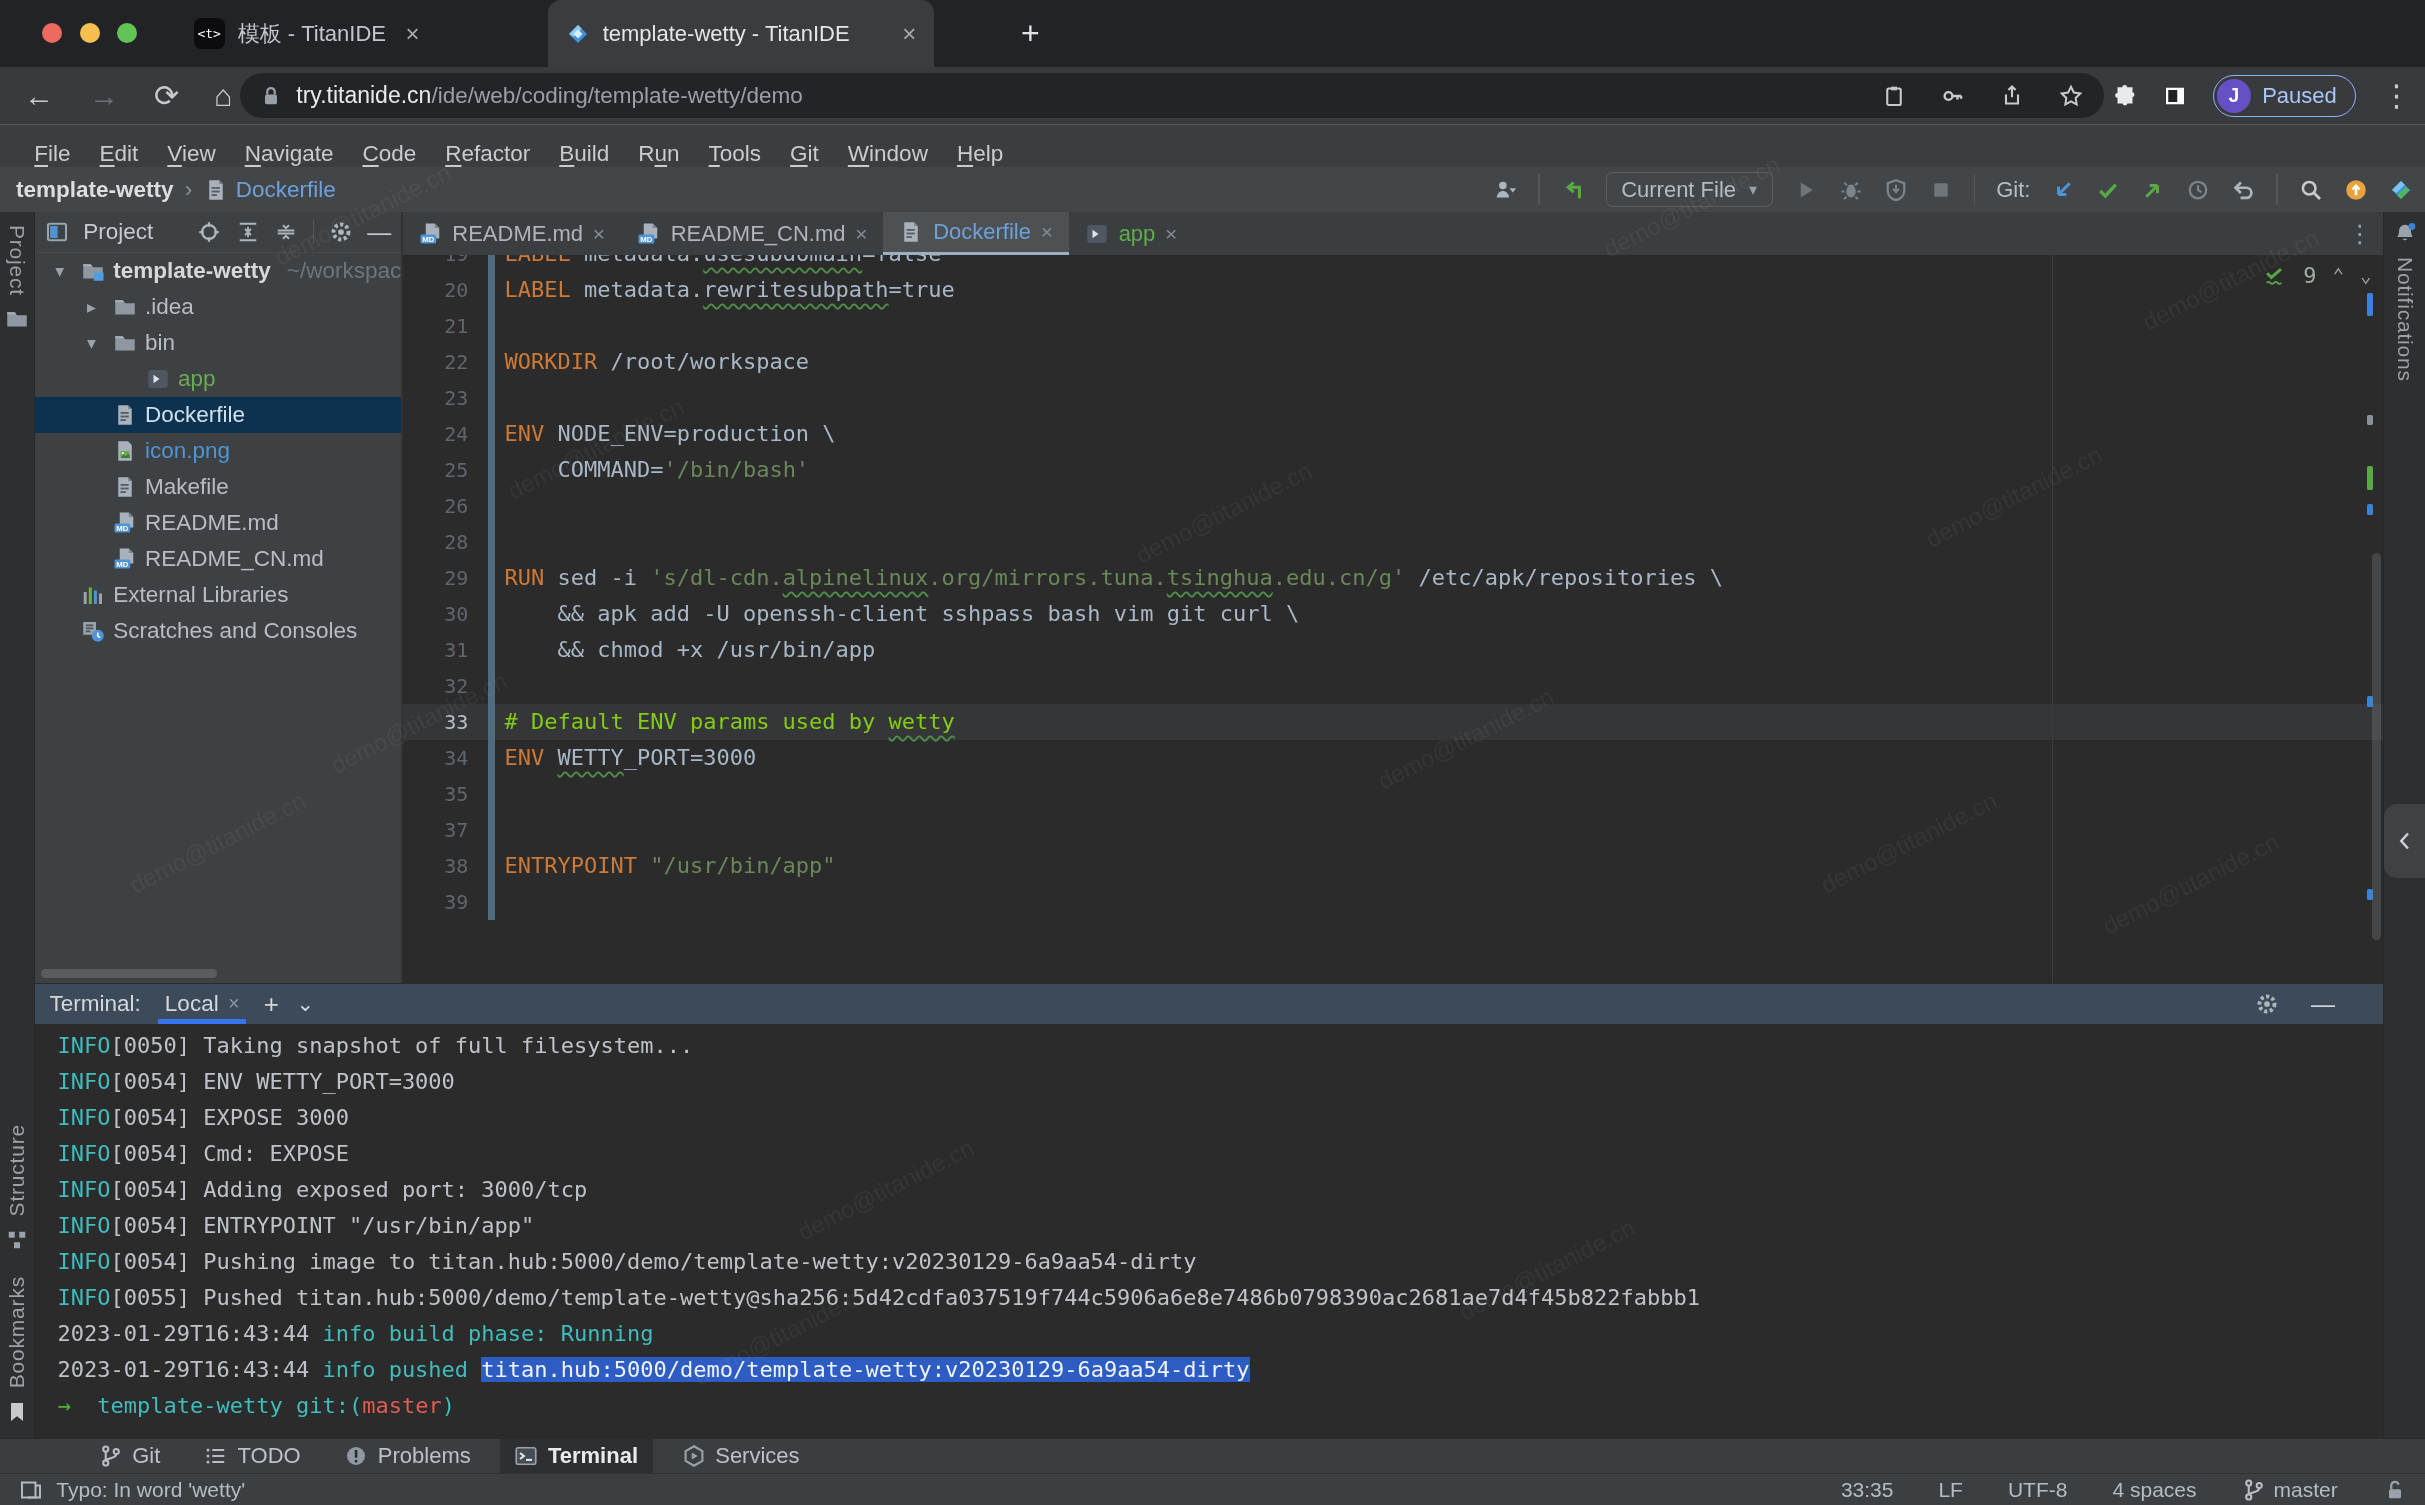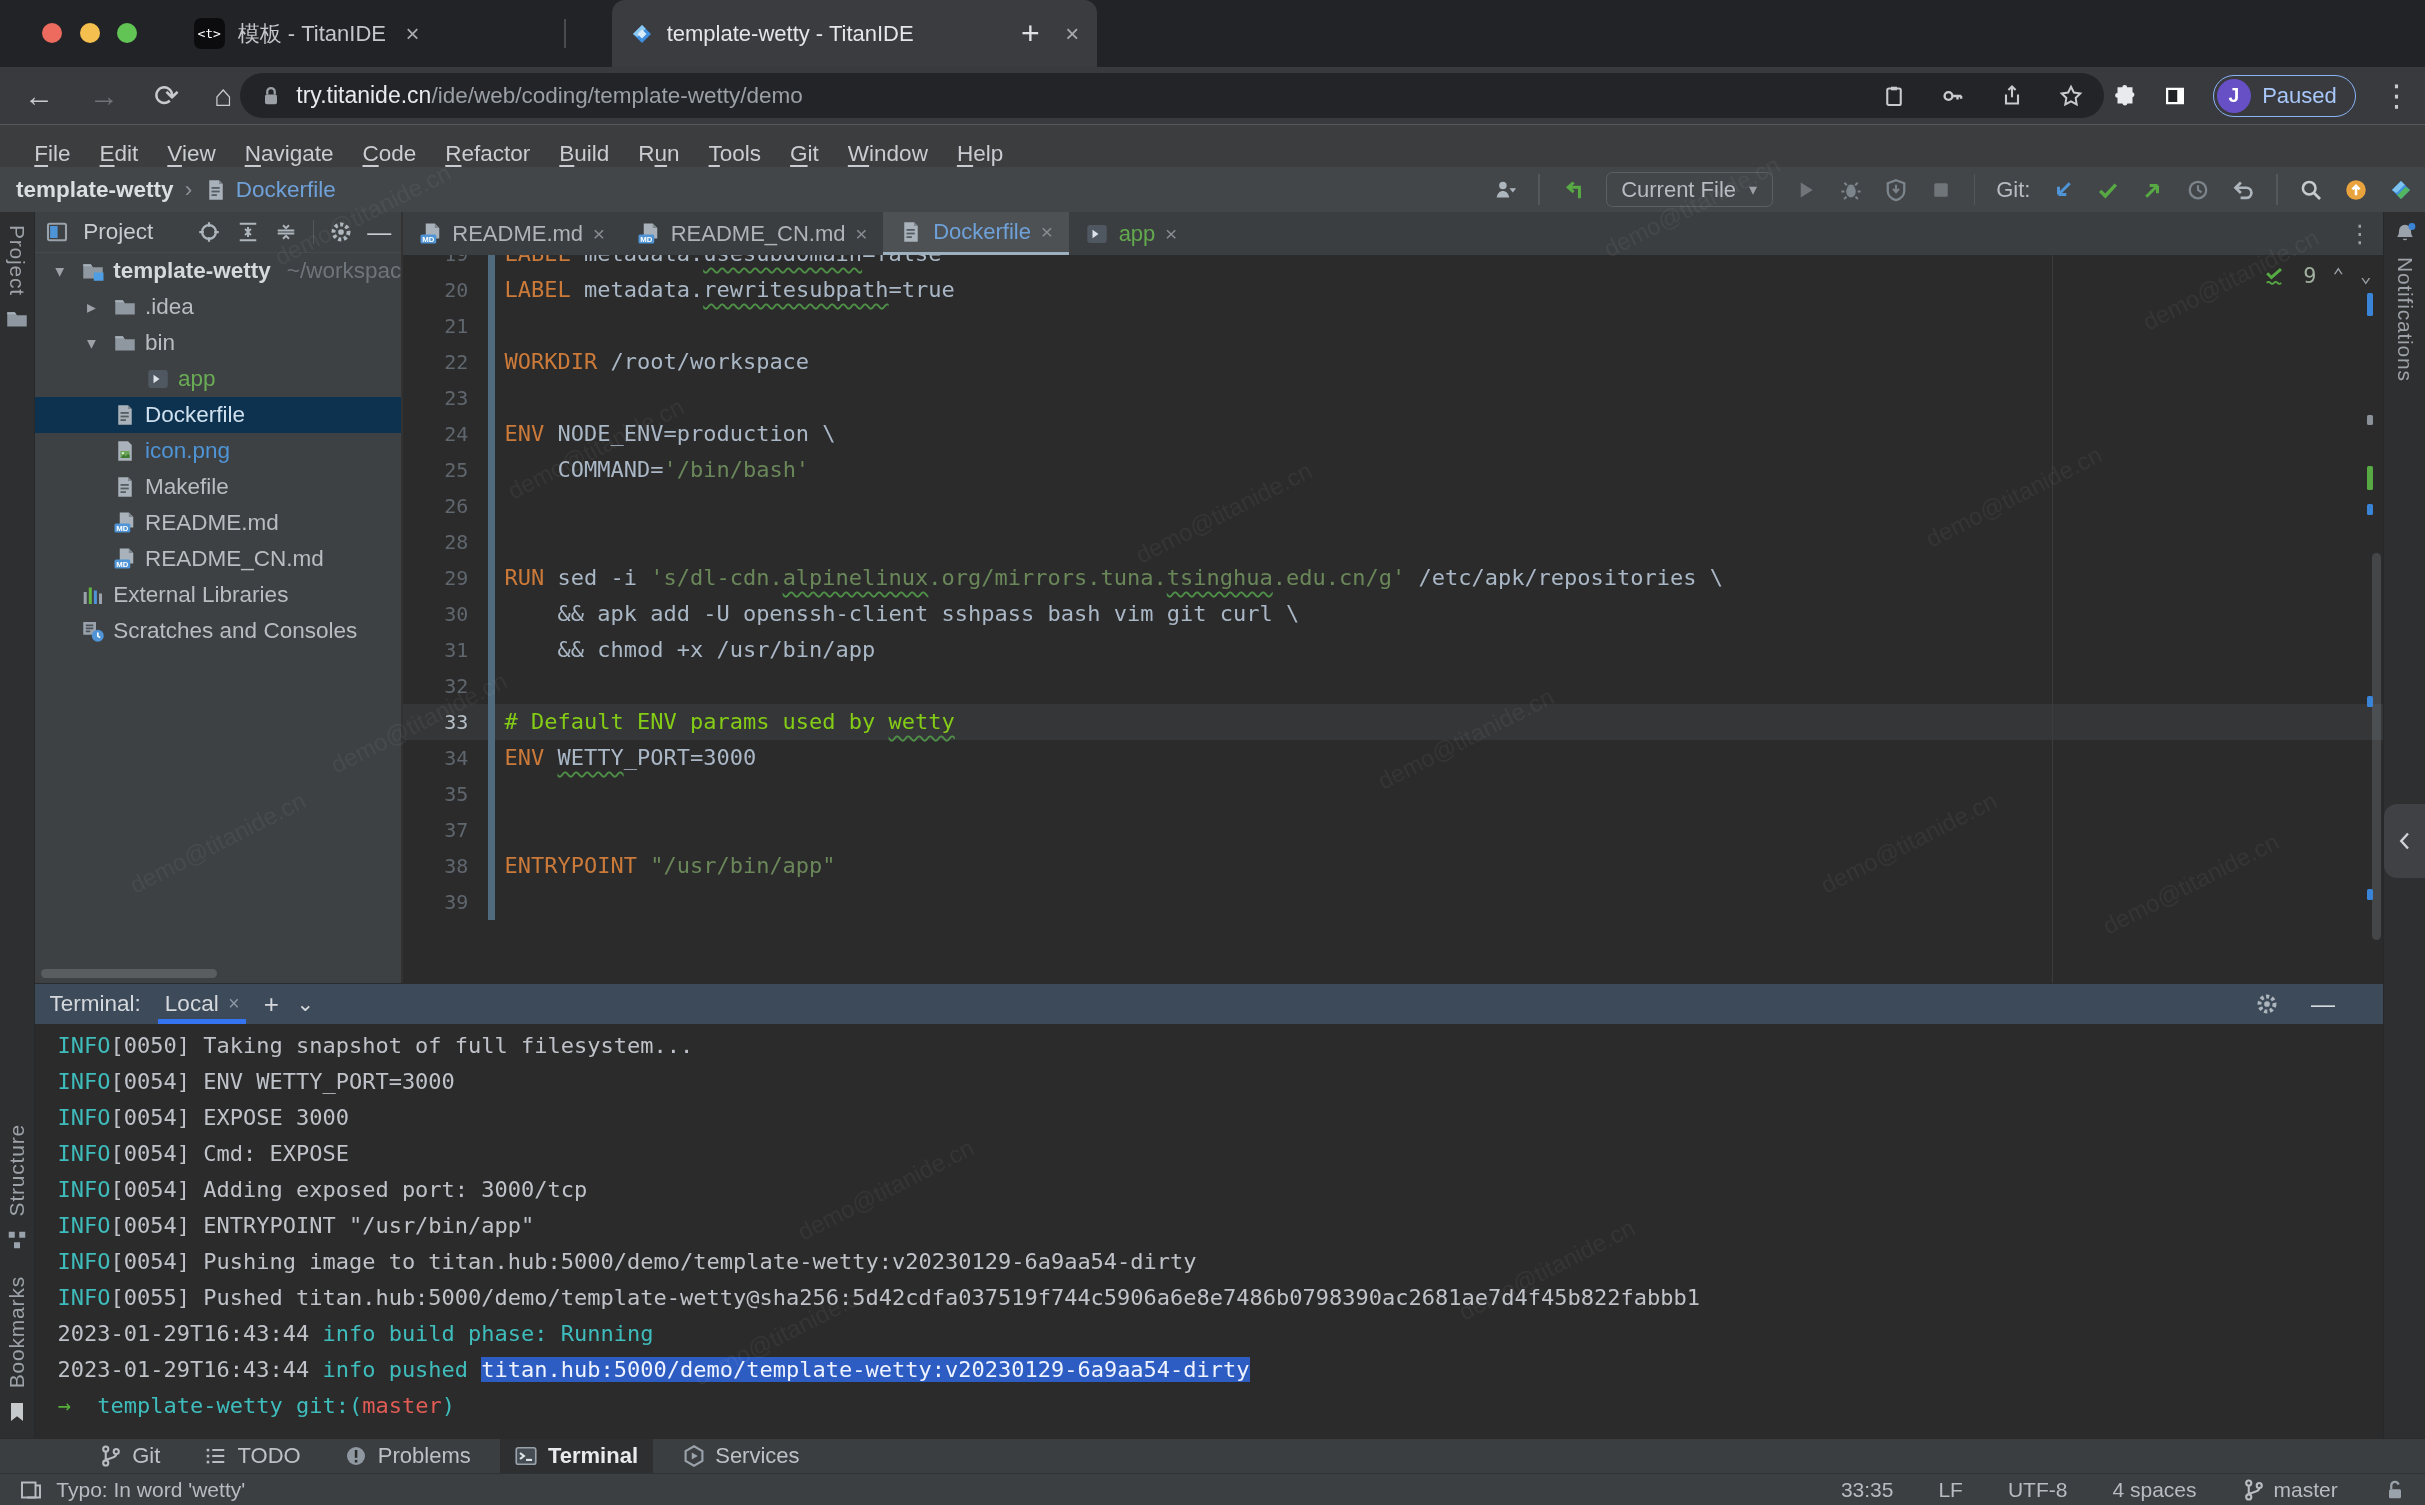--- a/index.html
+++ b/index.html
@@ -130,21 +130,21 @@
       <i class="t-red"></i>
       <i class="t-yel"></i>
       <i class="t-grn"></i>
     </div>
     <div class="btab" style="left:176px;">
       <span class="favicon-dark">&lt;t&gt;</span>
       <span>模板 - TitanIDE</span>
       <span class="close">×</span>
     </div>
     <div class="tabsep" style="left:564px;"></div>
-    <div class="btab active" style="left:612px;width:485px;box-sizing:border-box;">
+    <div class="btab active" style="left:548px;width:386px;box-sizing:border-box;">
       <span class="icon">
           <svg width="24" height="24" viewBox="0 0 16 16" xmlns="http://www.w3.org/2000/svg">
             <path d="M2 8l6-6 6 6-6 6z" fill="#3f8fe0"></path>
             <path d="M2 8l6-6 2.5 2.5L5 10z" fill="#8cc9f2"></path>
             <path d="M8 5l3 3-3 3-3-3z" fill="#d8ecfb"></path>
           </svg>
         </span>
       <span>template-wetty - TitanIDE</span>
       <span class="close" style="margin-left:auto">×</span>
     </div>

